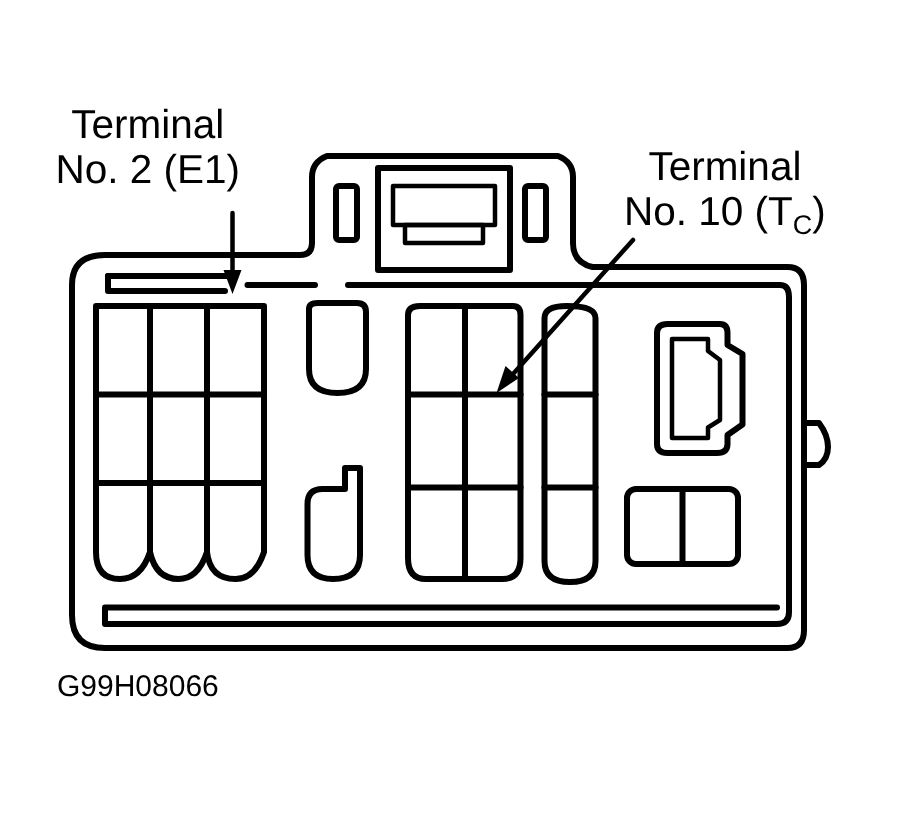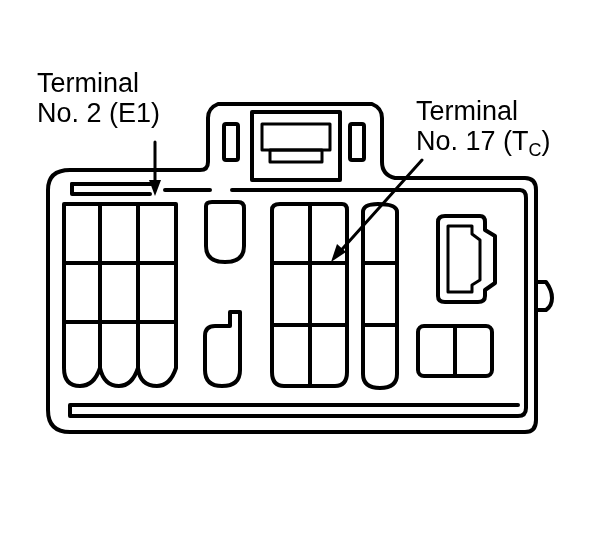--- a/index.html
+++ b/index.html
@@ -1,17 +1,17 @@
 <!DOCTYPE html>
 <html><head>
   <meta charset="utf-8">
   <style>
     html, body { margin: 0; padding: 0; background: #ffffff; }
     body { width: 611px; height: 542px; position: relative; overflow: hidden; }
-    .fig { position: absolute; left: 0; top: 0; width: 611px; height: 542px; }
+    .fig { position: absolute; left: 0; top: 0; width: 611px; height: 542px; text-align: center; }
     .label { position: absolute; font-family: "Liberation Sans", sans-serif; color: #000; font-size: 27px; line-height: 30px; white-space: nowrap; }
     .lbl-left { left: 37px; top: 68px; }
     .lbl-right { left: 416px; top: 96px; }
     .sub { font-size: 18px; position: relative; top: 6px; }
     .code { position: absolute; left: 38px; top: 447px; font-family: "Liberation Sans", sans-serif; font-size: 20px; color: #000; }
     svg { position: absolute; left: 0; top: 0; }
   </style>
 </head>
 <body>
 
@@ -60,15 +60,16 @@
     <line x1="422" y1="160" x2="336" y2="256" stroke-width="3"></line>
     <path d="M331 262 L337 244 L346 252 Z" fill="#000" stroke="none"></path>
   </svg>
 
   <div class="label lbl-left">
     <div>Terminal</div>
     <div>No. 2 (E1)</div>
   </div>
   <div class="label lbl-right">
     <div>Terminal</div>
-    <div><span>No. 17 (T</span><span class="sub">C</span><span>)</span></div>
+    <div><span>No. 10 (T</span><span class="sub">C</span><span>)</span></div>
   </div>
+  <div class="code">G99H08066</div>
 </div>
 
 </body></html>

